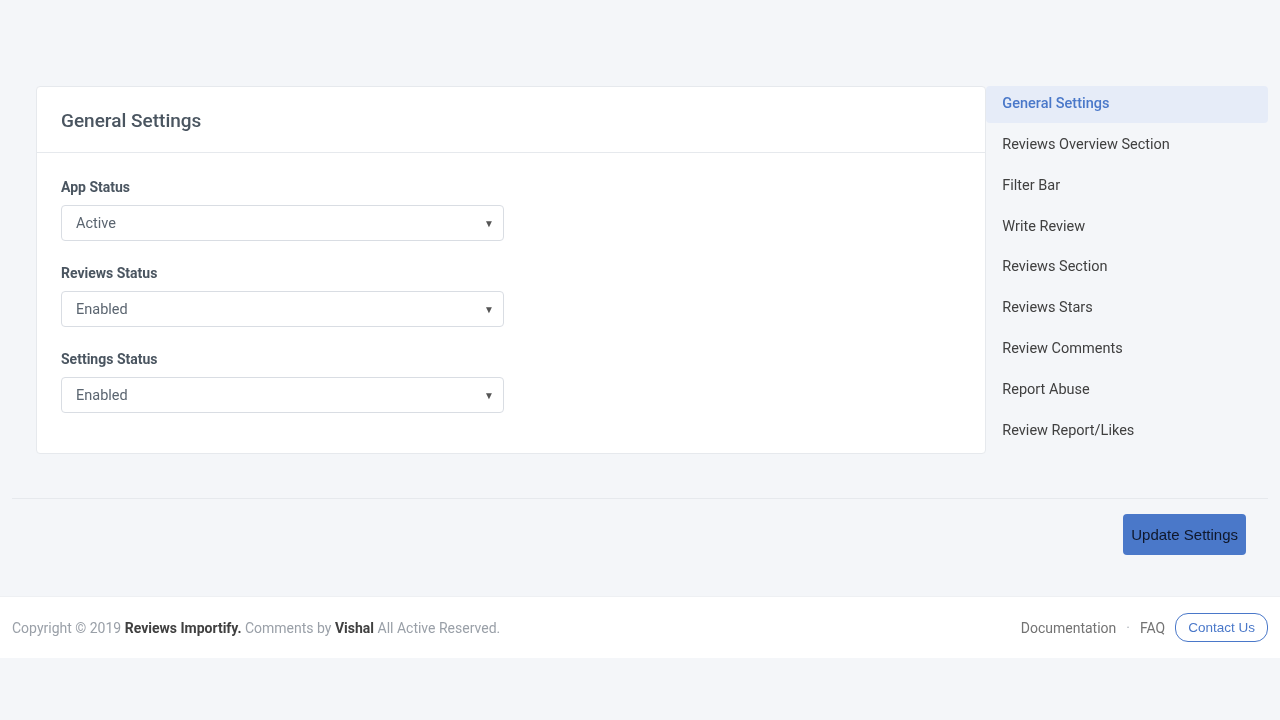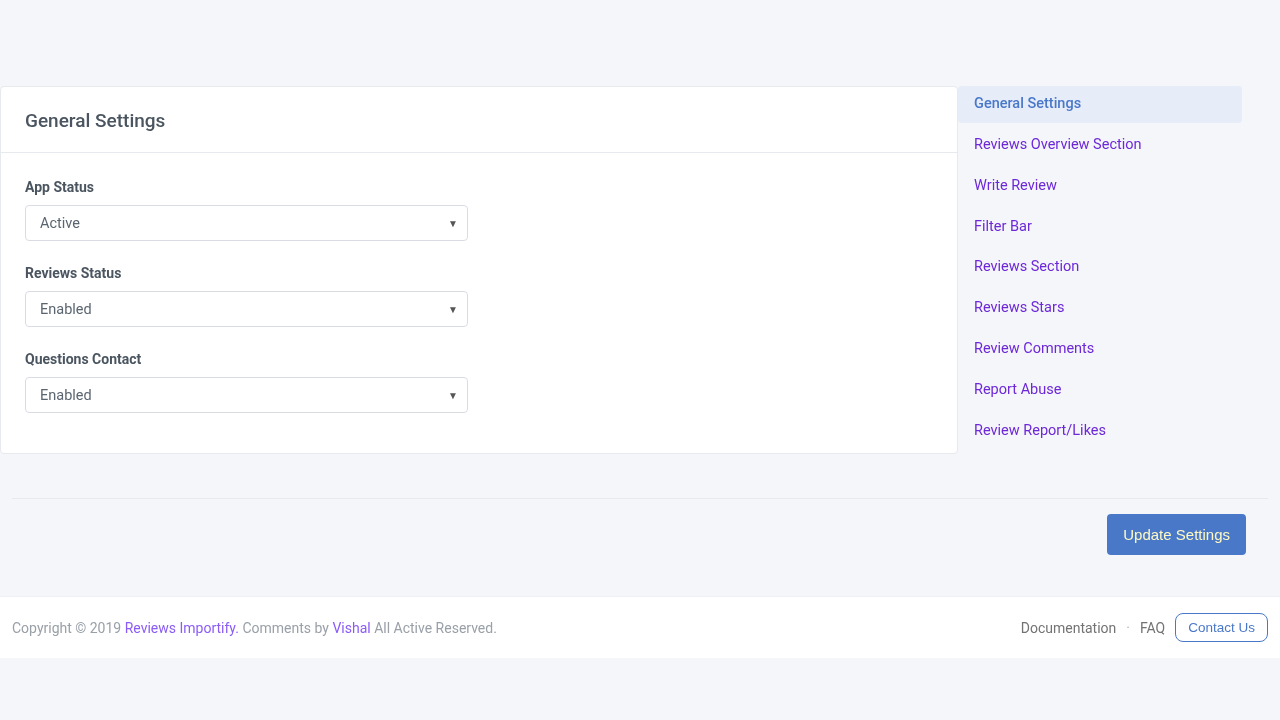--- a/index.html
+++ b/index.html
@@ -8,20 +8,21 @@
     background: #f4f6f9;
     color: #555;
     width: 1280px;
     height: 720px;
     overflow: hidden;
     position: relative;
   }
   .content-wrap {
     display: flex;
     padding: 86px 0 0 0;
+    margin-left: 36px;
   }
   .main-card {
     background: #fff;
     border: 1px solid #e6e9ed;
     border-radius: 4px;
     margin-left: 0;
     width: 958px;
   }
   .card-header {
     padding: 22px 24px 20px 24px;
@@ -74,21 +75,21 @@
     color: #555;
     pointer-events: none;
   }
   .sidebar {
     width: 296px;
     padding-right: 12px;
   }
   .side-item {
     padding: 9px 16px;
     font-size: 14.5px;
-    color: #6d28d9;
+    color: #404040;
     border-radius: 4px;
     cursor: pointer;
     margin-bottom: 4px;
     line-height: 1.3;
   }
   .side-item.active {
     background: #e6ecf8;
     color: #4a78c9;
     font-weight: 500;
   }
@@ -99,23 +100,23 @@
     top: 498px;
     border-top: 1px solid #e6e9ed;
   }
   .update-bar {
     position: absolute;
     right: 34px;
     top: 514px;
   }
   .btn-primary {
     background: #4a78c9;
-    color: #fef9c3;
+    color: #0f172a;
     border: none;
-    padding: 12px 16px;
+    padding: 12px 8px;
     font-size: 15px;
     border-radius: 4px;
     cursor: pointer;
     font-weight: 500;
   }
   .footer {
     position: absolute;
     left: 0;
     right: 0;
     top: 596px;
@@ -123,41 +124,41 @@
     background: #fff;
     border-top: 1px solid #eef0f3;
     display: flex;
     align-items: center;
     justify-content: space-between;
     padding: 0 12px;
     font-size: 14px;
     color: #9aa0a8;
   }
   .footer .left b {
-    color: #8b5cf6;
-    font-weight: 400;
+    color: #404040;
+    font-weight: 700;
   }
   .footer .right {
     display: flex;
     align-items: center;
     gap: 10px;
   }
   .footer .link {
     color: #737373;
     cursor: pointer;
   }
   .footer .dot {
     color: #b0b5bc;
   }
   .btn-outline {
     border: 1px solid #4a78c9;
     color: #4a78c9;
     background: #fff;
     padding: 6px 12px;
-    border-radius: 8px;
+    border-radius: 13px;
     font-size: 13.5px;
     cursor: pointer;
     font-weight: 500;
   }
 </style>
 </head>
 <body>
 
 <div class="content-wrap">
   <div class="main-card">
@@ -180,37 +181,37 @@
         <label class="form-label">Reviews Status</label>
         <div class="select-wrap">
           <div class="select">
             <span>Enabled</span>
           </div>
           <span class="select-caret">▼</span>
         </div>
       </div>
 
       <div class="form-group">
-        <label class="form-label">Questions Contact</label>
+        <label class="form-label">Settings Status</label>
         <div class="select-wrap">
           <div class="select">
             <span>Enabled</span>
           </div>
           <span class="select-caret">▼</span>
         </div>
       </div>
 
     </div>
   </div>
 
   <div class="sidebar">
     <div class="side-item active">General Settings</div>
     <div class="side-item">Reviews Overview Section</div>
+    <div class="side-item">Filter Bar</div>
     <div class="side-item">Write Review</div>
-    <div class="side-item">Filter Bar</div>
     <div class="side-item">Reviews Section</div>
     <div class="side-item">Reviews Stars</div>
     <div class="side-item">Review Comments</div>
     <div class="side-item">Report Abuse</div>
     <div class="side-item">Review Report/Likes</div>
   </div>
 </div>
 
 <div class="divider"></div>
 

